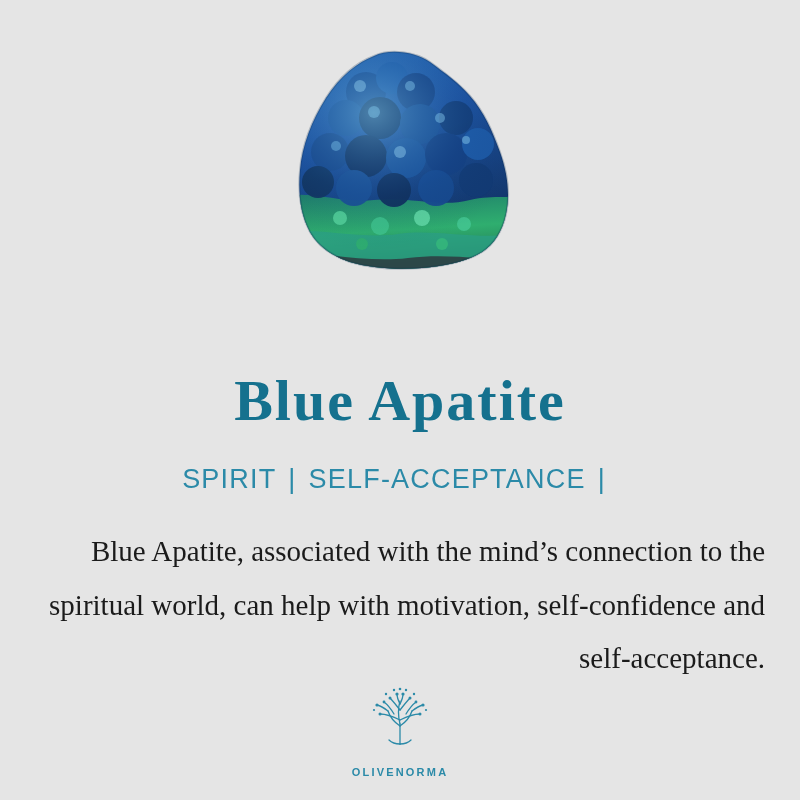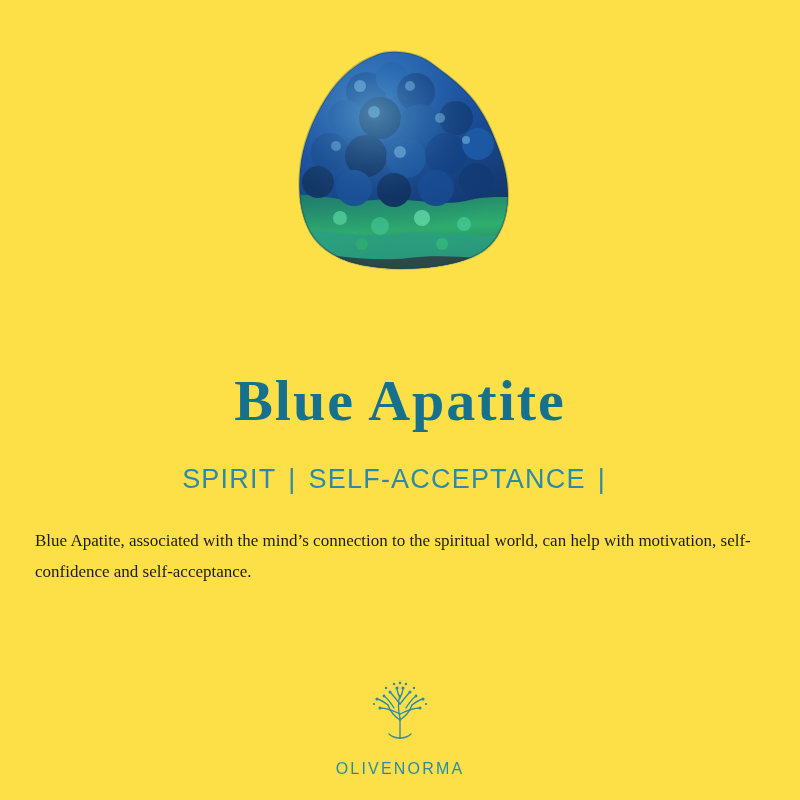--- a/index.html
+++ b/index.html
@@ -11,21 +11,21 @@
     width: 800px;
     height: 800px;
     font-family: "Liberation Sans", sans-serif;
     color: #1a1a1a;
     overflow: hidden;
   }
   .card {
     position: relative;
     width: 800px;
     height: 800px;
-    background: #fde047;
+    background: #e5e5e5;
     display: flex;
     flex-direction: column;
     align-items: center;
   }
 
   
   .stone-wrap {
     margin-top: 48px;
     width: 260px;
     height: 232px;
@@ -62,44 +62,44 @@
   .kw-sep {
     color: #2b8aa8;
     padding: 0 12px;
     white-space: pre;
   }
 
   
   .desc {
     margin-top: 30px;
     width: 730px;
-    text-align: left;
+    text-align: right;
     font-family: "Liberation Serif", serif;
-    font-size: 17px;
+    font-size: 29px;
     line-height: 1.85;
     color: #1b1b1b;
   }
 
   
   .logo {
     position: absolute;
     bottom: 22px;
     left: 0;
     right: 0;
     display: flex;
     flex-direction: column;
     align-items: center;
   }
   .logo-mark { line-height: 0; }
   .logo-text {
     margin-top: 16px;
-    font-size: 16px;
+    font-size: 11px;
     letter-spacing: 2.2px;
     color: #2b8aa8;
-    font-weight: 400;
+    font-weight: 700;
   }
 </style>
 </head>
 <body>
 
 <div class="card">
 
   <div class="stone-wrap">
     <svg class="stone" viewBox="0 0 260 232" xmlns="http://www.w3.org/2000/svg">
       <defs>

